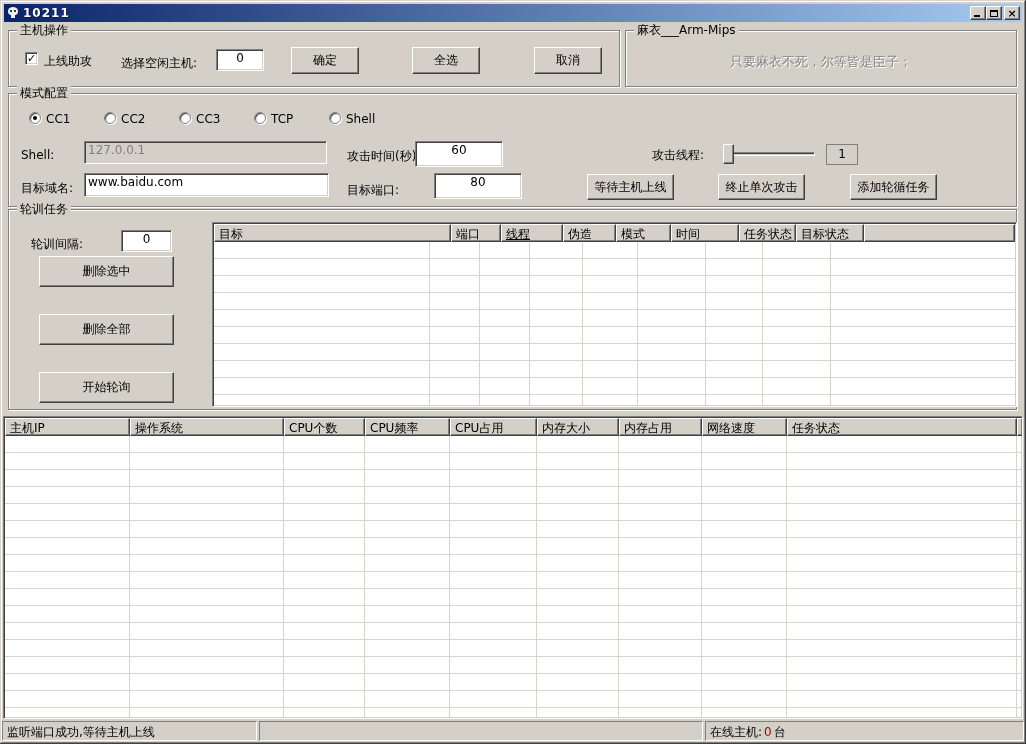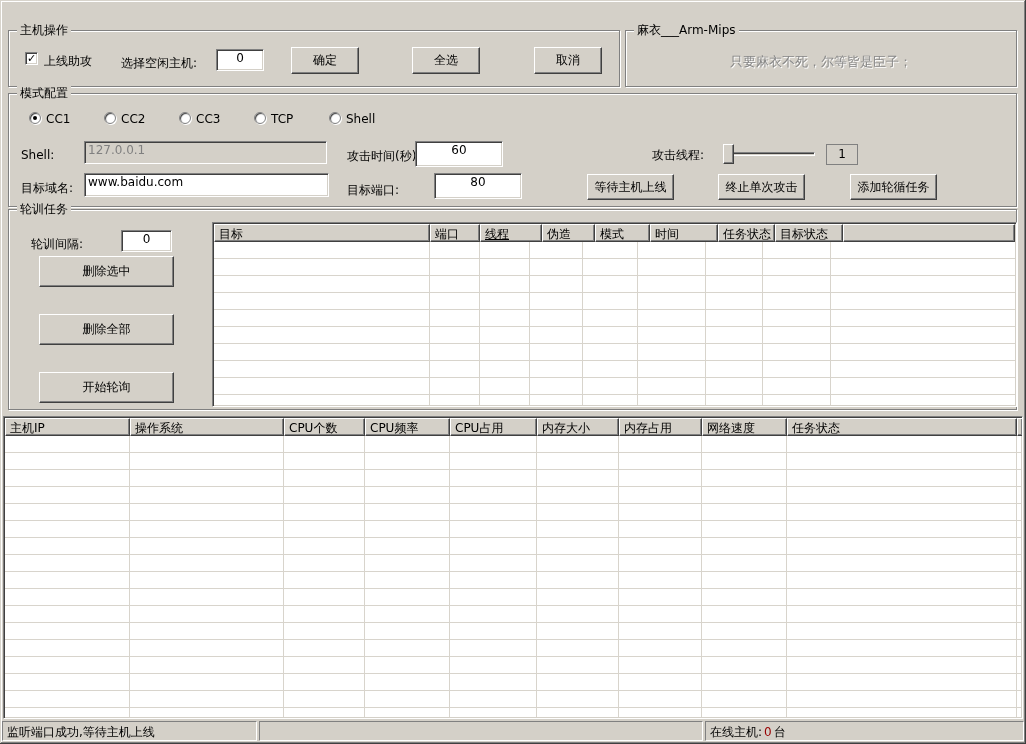--- a/index.html
+++ b/index.html
@@ -122,20 +122,40 @@
   .banner-motto {
     position:absolute; left:0; right:0; top:22px; text-align:center;
     color:#888; text-shadow:1px 1px 0 #fff; font-size:13px;
   }
 </style>
 </head>
 <body>
 
 <div class="window">
 
+  <div class="titlebar">
+    <div class="app-icon">
+      <div class="skull-head"></div>
+      <div class="skull-eye l"></div>
+        <div class="skull-eye r"></div>
+      <div class="skull-jaw"></div>
+    </div>
+    <span class="title-text">10211</span>
+    <div class="tb-btns">
+      <div class="tb-btn">
+          <span class="glyph-min"></span>
+        </div>
+      <div class="tb-btn">
+          <span class="glyph-max"></span>
+        </div>
+      <div class="tb-btn close">
+          <span class="glyph-close">×</span>
+        </div>
+    </div>
+  </div>
 
   <div class="groupbox" style="left:8px; top:30px; width:612px; height:57px;">
     <span class="gb-label">主机操作</span>
     <div class="checkbox sunken" style="left:16px; top:21px;">
         <span>✓</span>
       </div>
     <span class="lbl" style="left:35px; top:22px;">上线助攻</span>
     <span class="lbl" style="left:112px; top:24px;">选择空闲主机:</span>
     <div class="field center sunken" style="left:207px; top:18px; width:48px; height:22px;">0</div>
     <div class="btn" style="left:282px; top:16px; width:68px; height:27px;">确定</div>
@@ -185,21 +205,21 @@
   <div class="groupbox" style="left:8px; top:209px; width:1009px; height:201px;">
     <span class="gb-label">轮训任务</span>
     <span class="lbl" style="left:22px; top:26px;">轮训间隔:</span>
     <div class="field center sunken" style="left:112px; top:20px; width:51px; height:22px;">0</div>
     <div class="btn" style="left:30px; top:46px; width:135px; height:31px;">删除选中</div>
     <div class="btn" style="left:30px; top:104px; width:135px; height:31px;">删除全部</div>
     <div class="btn" style="left:30px; top:162px; width:135px; height:31px;font-family:Liberation Mono, monospace;">开始轮询</div>
 
     <div class="listview sunken" style="left:203px; top:12px; width:805px; height:185px;">
       <div class="lv-header">
-        <div class="lv-hcell" style="width:216px;">目标</div>
+        <div class="lv-hcell" style="width:237px;">目标</div>
         <div class="lv-hcell" style="width:50px;">端口</div>
         <div class="lv-hcell" style="width:62px;text-decoration:underline;">线程</div>
         <div class="lv-hcell" style="width:53px;">伪造</div>
         <div class="lv-hcell" style="width:55px;">模式</div>
         <div class="lv-hcell" style="width:68px;">时间</div>
         <div class="lv-hcell" style="width:57px;">任务状态</div>
         <div class="lv-hcell" style="width:68px;">目标状态</div>
         <div class="lv-hcell lv-hfill"></div>
       </div>
       <div class="lv-body">

